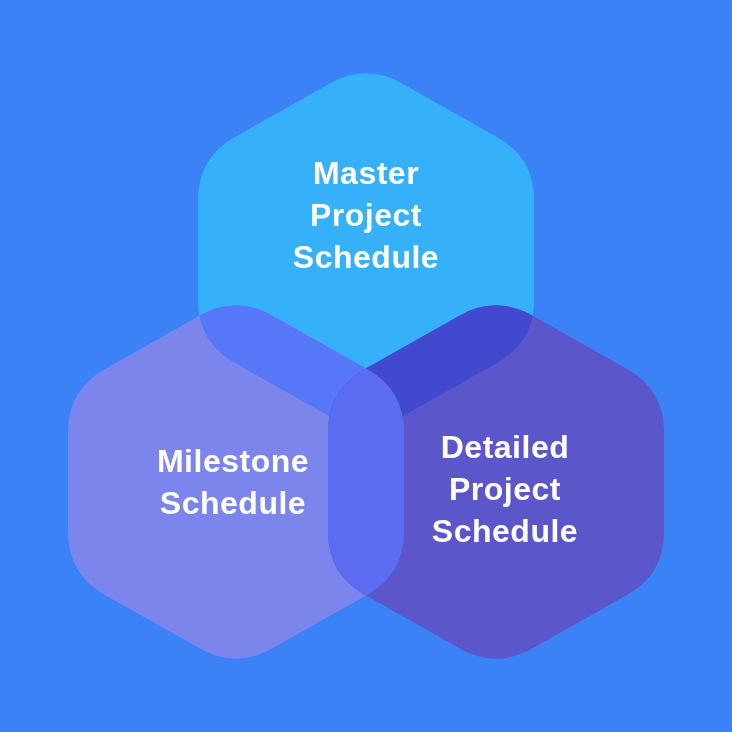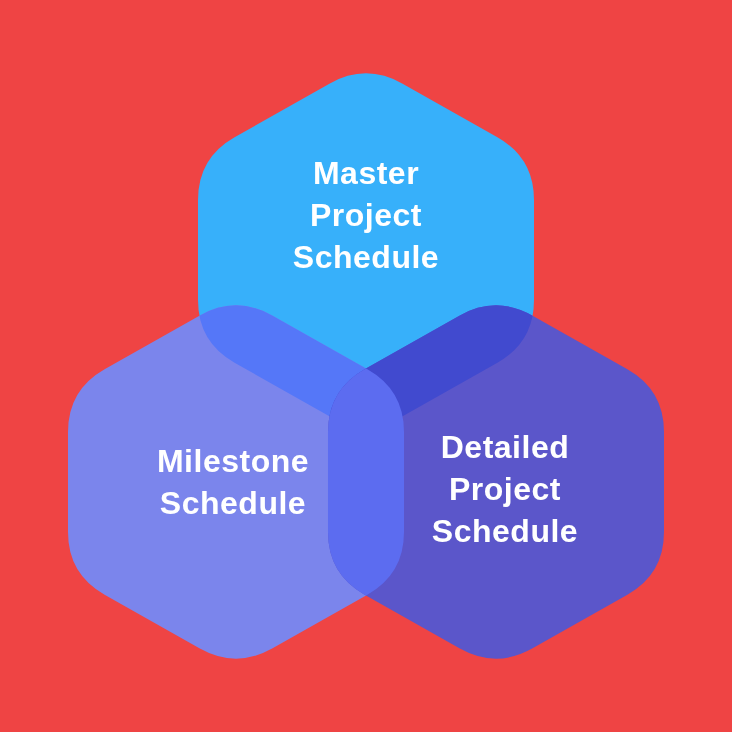--- a/index.html
+++ b/index.html
@@ -5,21 +5,21 @@
   html, body {
     margin: 0;
     padding: 0;
     background: #ffffff;
     font-family: "Liberation Sans", sans-serif;
   }
   .canvas {
     position: relative;
     width: 732px;
     height: 732px;
-    background: #ef4444;
+    background: #3b82f6;
     overflow: hidden;
   }
   svg { display: block; }
   .hex-label {
     font-family: "Liberation Sans", "DejaVu Sans", sans-serif;
     font-weight: 700;
     font-size: 32px;
     letter-spacing: 0.5px;
     text-anchor: middle;
   }

